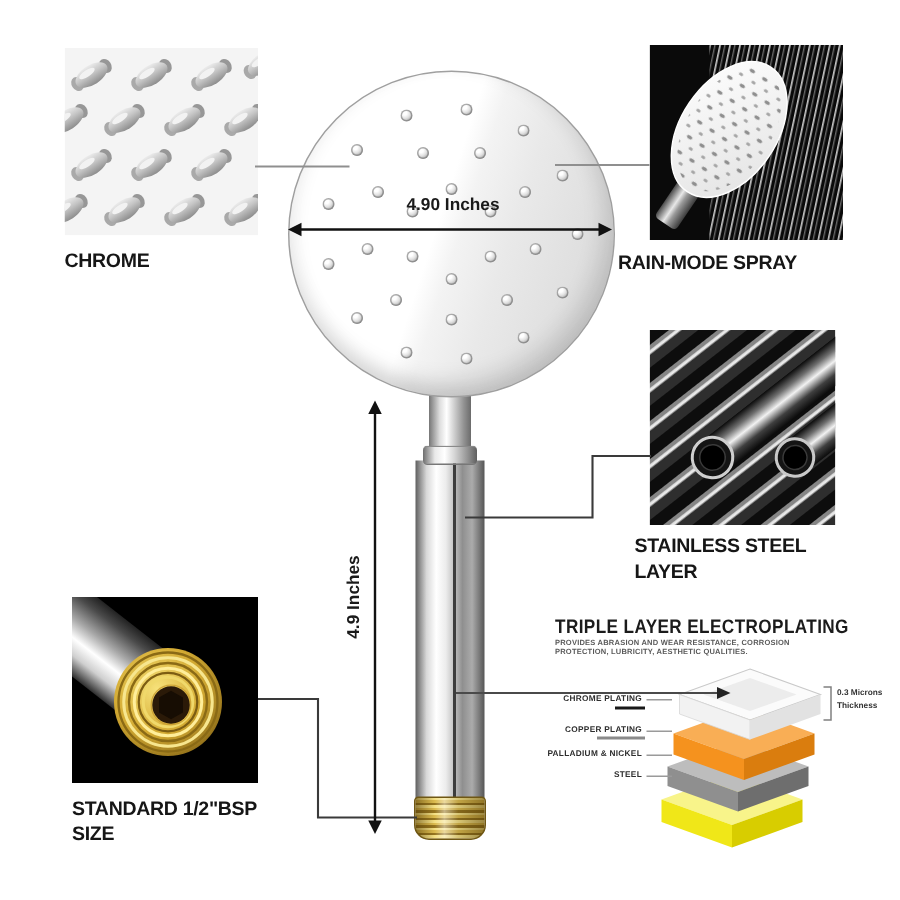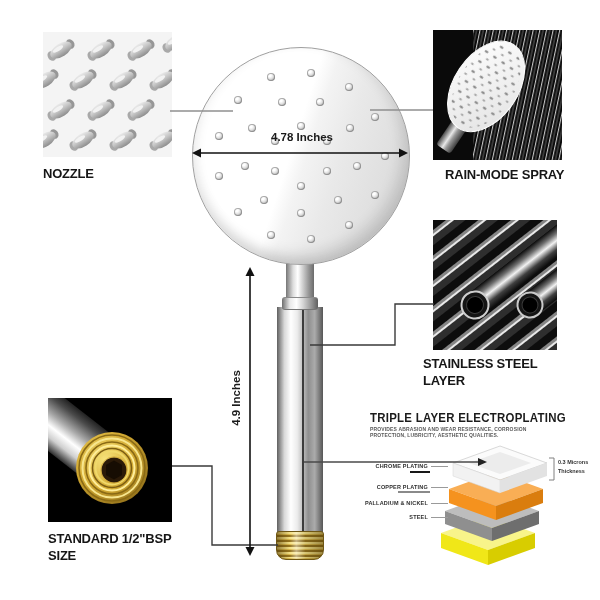--- a/index.html
+++ b/index.html
@@ -86,21 +86,21 @@
           <use href="#n-nz" transform="translate(58,78)"></use>
           <use href="#n-nz" transform="translate(98,78)"></use>
         <use href="#n-nz" transform="translate(2,108)"></use>
           <use href="#n-nz" transform="translate(40,108)"></use>
           <use href="#n-nz" transform="translate(80,108)"></use>
           <use href="#n-nz" transform="translate(120,108)"></use>
       </g>
     </svg>
   </div>
   <div class="callout-label" style="left:43px;top:165px;">
-    <div>NOZZLE</div>
+    <div>CHROME</div>
   </div>
 
   <div class="photo" style="left:433px;top:30px;width:129px;height:130px;">
     <svg width="129" height="130" viewBox="0 0 129 130">
       <defs>
         <pattern id="r-wp" patternUnits="userSpaceOnUse" width="6.5" height="20" patternTransform="rotate(12)">
           <rect x="0" y="0" width="1.1" height="20" fill="#e9e9e9"></rect>
           <rect x="3.4" y="0" width="0.7" height="20" fill="#9a9a9a"></rect>
         </pattern>
         <pattern id="r-fd" patternUnits="userSpaceOnUse" width="10" height="12">
@@ -120,21 +120,21 @@
       </defs>
       <rect x="0" y="0" width="129" height="130" fill="#0a0a0a"></rect>
       <rect x="40" y="0" width="89" height="130" fill="url(#r-wp)" opacity=".85"></rect>
       <g transform="rotate(34 52 58)">
         <rect x="43" y="100" width="17" height="32" rx="3" fill="url(#r-ng)"></rect>
         <ellipse cx="52" cy="56" rx="32" ry="50" fill="url(#r-fg)" stroke="#ffffff" stroke-width="1"></ellipse>
         <ellipse cx="52" cy="56" rx="28" ry="46" fill="url(#r-fd)"></ellipse>
       </g>
     </svg>
   </div>
-  <div class="callout-label" style="left:445px;top:166px;">
+  <div class="callout-label" style="left:412px;top:166px;">
     <div>RAIN-MODE SPRAY</div>
   </div>
 
   <div class="photo" style="left:433px;top:220px;width:124px;height:130px;">
     <svg width="124" height="130" viewBox="0 0 124 130">
       <defs>
         <pattern id="s-sp" patternUnits="userSpaceOnUse" width="20" height="20" patternTransform="rotate(-38)">
           <rect x="0" y="0" width="20" height="8" fill="#0d0d0d"></rect>
           <rect x="0" y="8" width="20" height="3" fill="#858585"></rect>
           <rect x="0" y="11" width="20" height="2" fill="#e9e9e9"></rect>
@@ -287,21 +287,21 @@
       <polygon points="192,153 201,148.5 201,157.5" fill="#111"></polygon>
       <polygon points="408,153 399,148.5 399,157.5" fill="#111"></polygon>
     </g>
     <g>
       <line x1="250" y1="274" x2="250" y2="549" stroke="#111" stroke-width="1.6"></line>
       <polygon points="250,267 245.5,276 254.5,276" fill="#111"></polygon>
       <polygon points="250,556 245.5,547 254.5,547" fill="#111"></polygon>
     </g>
   </svg>
 
-  <div class="dim dim-d">4.78 Inches</div>
+  <div class="dim dim-d">4.90 Inches</div>
   <div class="dim dim-h">4.9 Inches</div>
 
   <div class="ep-title"><span>TRIPLE LAYER ELECTROPLATING</span></div>
   <div class="ep-sub">PROVIDES ABRASION AND WEAR RESISTANCE, CORROSION PROTECTION, LUBRICITY, AESTHETIC QUALITIES.</div>
 
   <div class="ep-label" style="left:358px;top:463px;">CHROME PLATING</div>
   <div class="ep-subbar" style="left:410px;top:471px;width:20px;background:#181818;"></div>
   <div class="ep-dash" style="left:431px;top:466px;"></div>
 
   <div class="ep-label" style="left:358px;top:484px;">COPPER PLATING</div>

